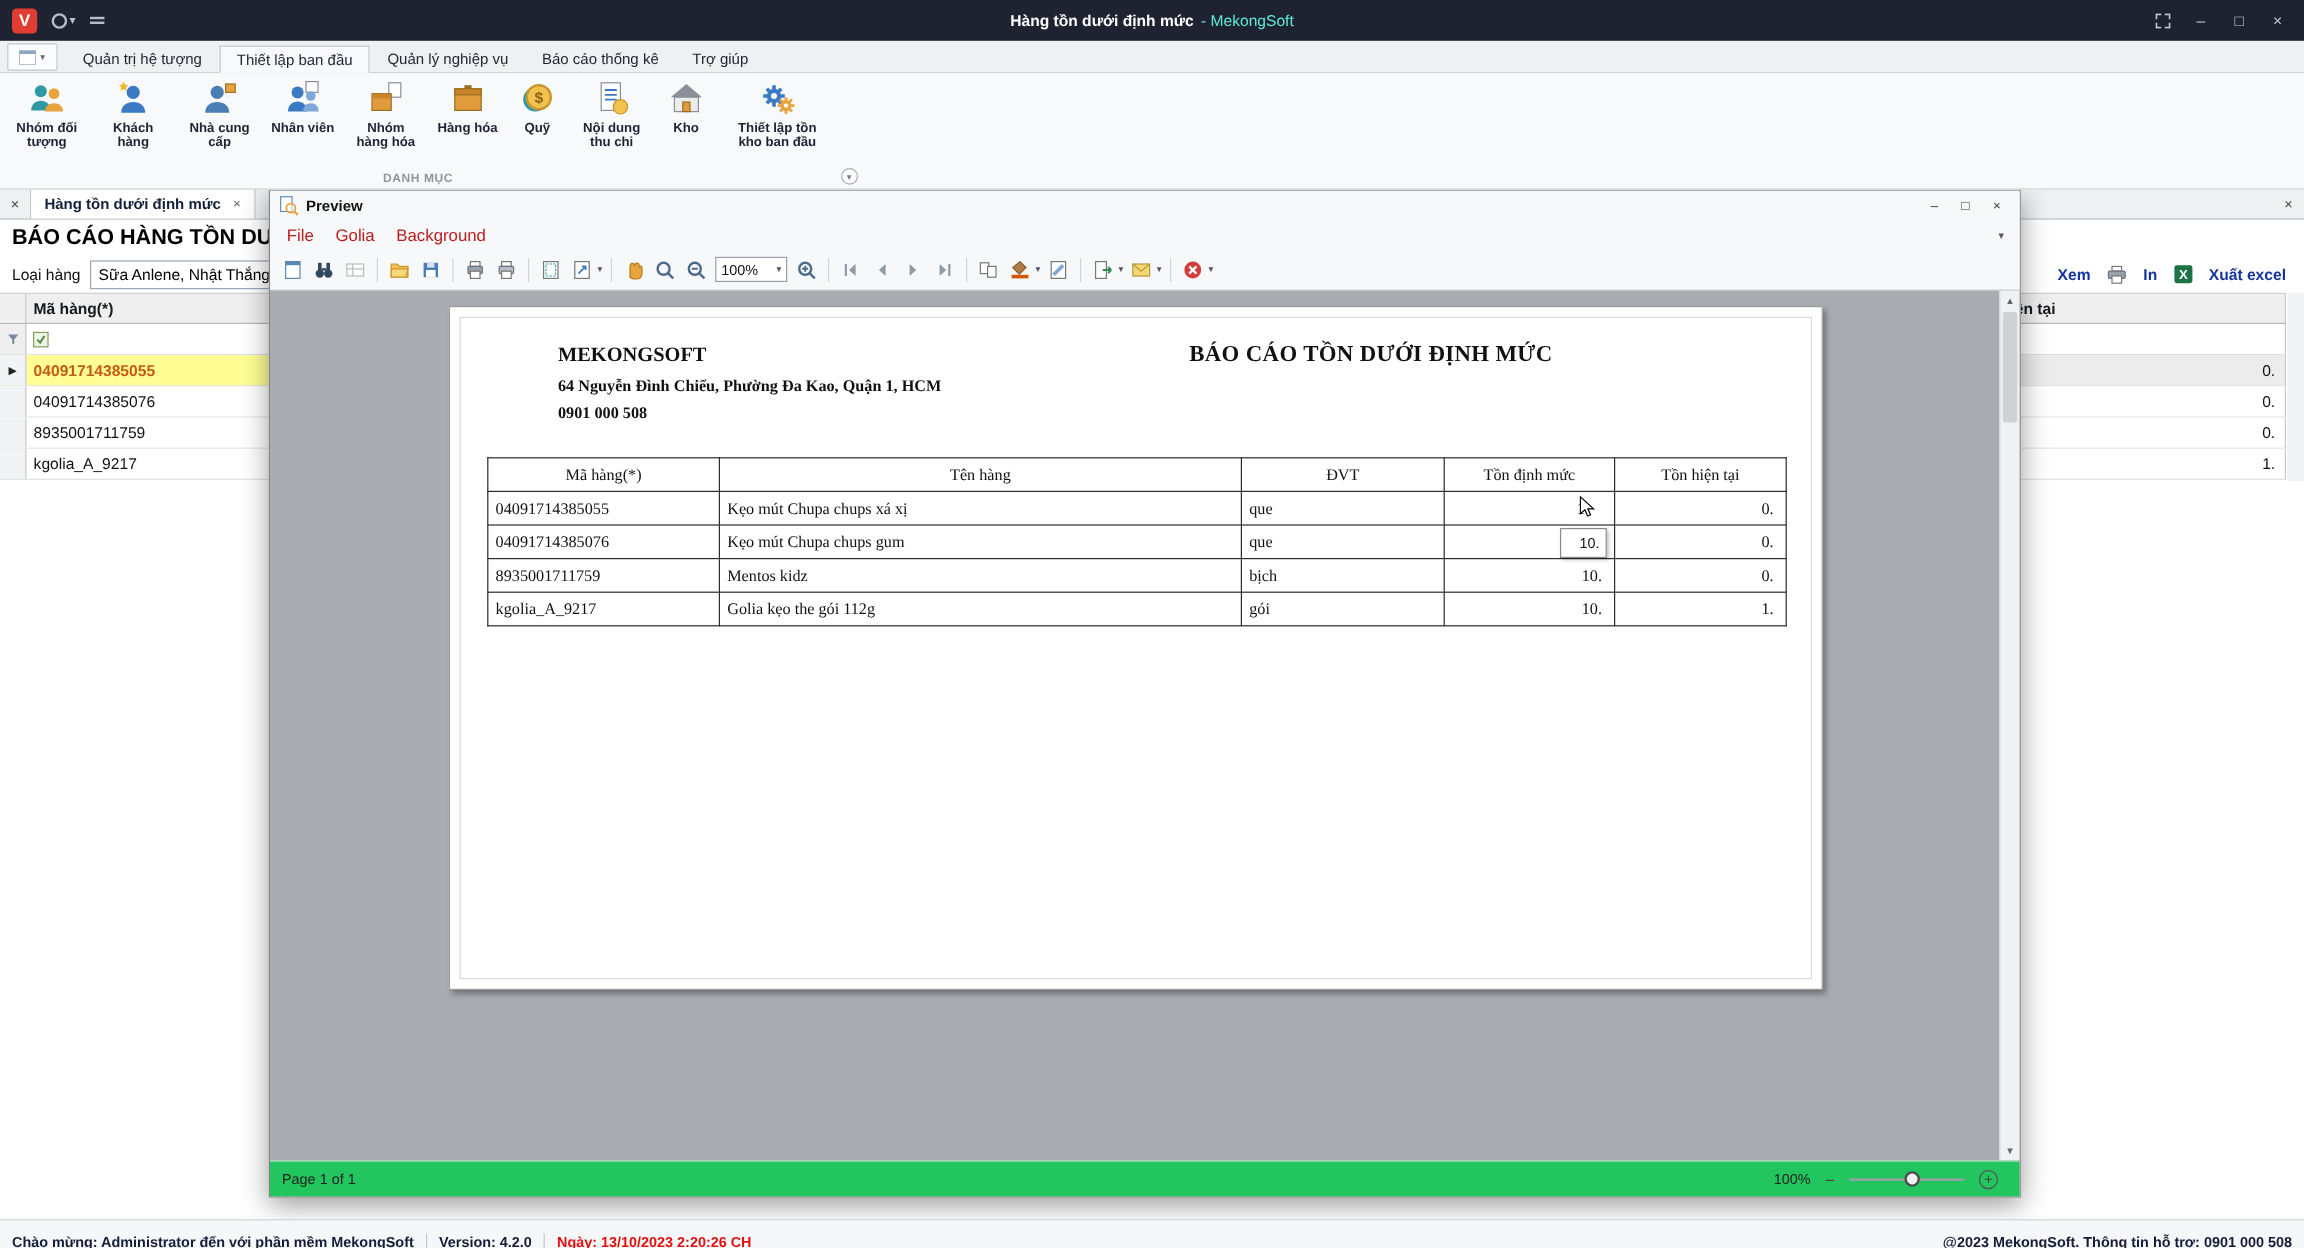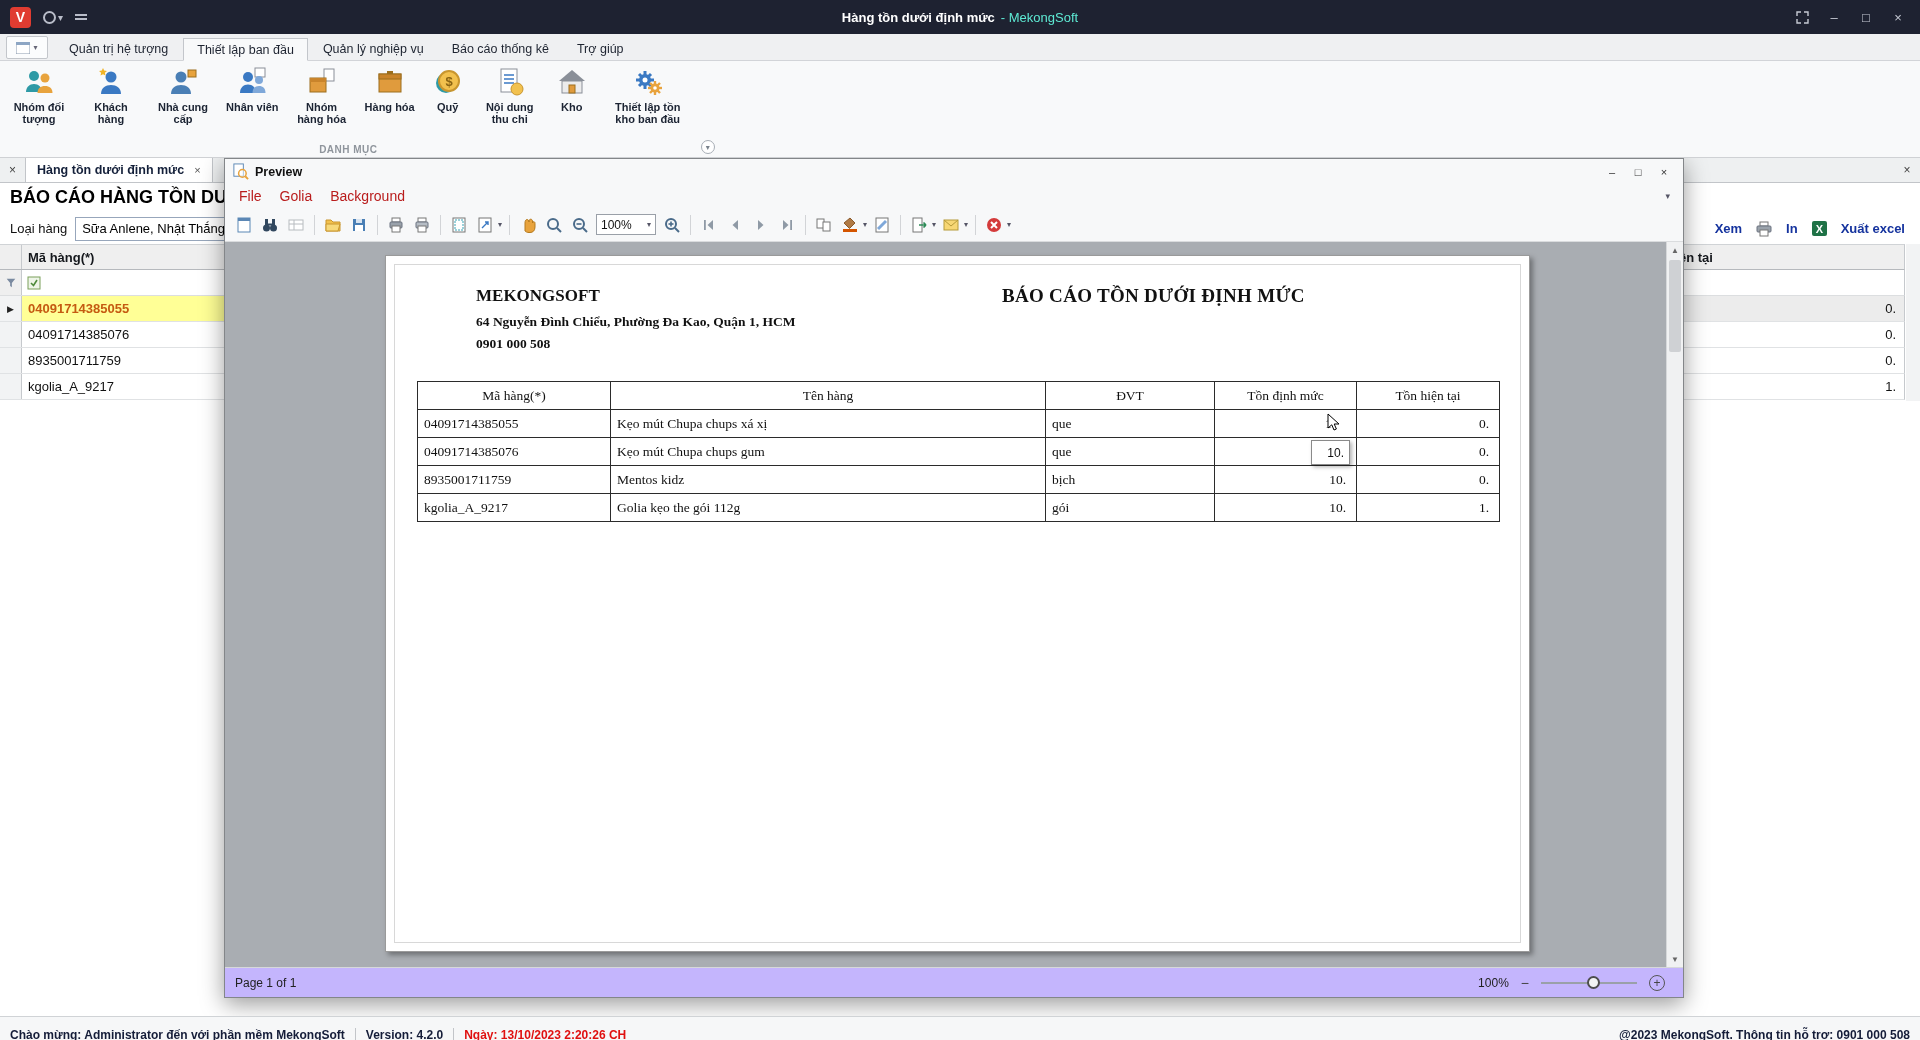--- a/index.html
+++ b/index.html
@@ -106,32 +106,32 @@
   .tcaret{font-size:8px;color:#556;margin:0 1px 0 -1px}
   .zoombox{width:60px;height:21px;border:1px solid #9aa0a8;background:#fff;display:flex;align-items:center;
     justify-content:space-between;font-size:12px;padding:0 4px;margin:0 2px}
   .zoombox .c{font-size:8px;color:#556}
   .pv-canvas{position:absolute;left:0;right:0;top:83px;bottom:30px;background:#a9adb2;overflow:hidden}
   .pv-scroll{position:absolute;right:0;top:0;bottom:0;width:17px;background:#f0f1f2;border-left:1px solid #d6d8da}
   .pv-scroll .arr{height:16px;display:flex;align-items:center;justify-content:center;font-size:8px;color:#666}
   .pv-scroll .arr.bottom{position:absolute;bottom:0;left:0;right:0}
   .pv-thumb{position:absolute;left:2px;right:2px;top:18px;height:92px;background:#cfd1d4;border-radius:2px}
   .pv-status{position:absolute;left:0;right:0;bottom:0;height:30px;border-top:1px solid #d6d8da;
-    background:#c4b5fd;display:flex;align-items:center;padding:0 10px;font-size:12px;color:#222}
+    background:#22c55e;display:flex;align-items:center;padding:0 10px;font-size:12px;color:#222}
   .zoomctl{margin-left:auto;display:flex;align-items:center;gap:12px;padding-right:8px}
   .slider{position:relative;width:96px;height:14px}
   .slider .track{position:absolute;left:0;right:0;top:6px;height:2px;background:#9aa0a8}
   .slider .handle{position:absolute;left:46px;top:0;width:13px;height:13px;border:2px solid #4d4d4d;
     border-radius:50%;background:#f2f3f4}
   .zbtn{font-size:14px;color:#444;line-height:1}
   .zbtn.plus{width:16px;height:16px;border:1px solid #555;border-radius:50%;display:flex;
     align-items:center;justify-content:center;font-size:12px}
 
   
-  .page{position:absolute;left:160px;top:13px;width:1145px;height:697px;background:#fff;
+  .page{position:absolute;left:149px;top:13px;width:1145px;height:570px;background:#fff;
     border:1px solid #9a9a9a;box-shadow:3px 3px 5px rgba(0,0,0,.35)}
   .page-margin{position:absolute;inset:8px;border:1px solid #d8d8d8;pointer-events:none}
   .doc-serif{font-family:"Liberation Serif",serif}
   .doc-company{position:absolute;left:90px;top:30px;font-weight:bold;font-size:17px}
   .doc-addr{position:absolute;left:90px;top:58px;font-weight:bold;font-size:13.5px}
   .doc-phone{position:absolute;left:90px;top:80px;font-weight:bold;font-size:13.5px}
   .doc-title{position:absolute;left:616px;top:29px;font-weight:bold;font-size:19px;letter-spacing:.3px}
   .doc-table{position:absolute;left:31px;top:125px;border-collapse:collapse;table-layout:fixed;
     font-family:"Liberation Serif",serif;font-size:13.5px}
   .doc-table th,.doc-table td{border:1px solid #2b2b2b;height:28px;padding:0 6px;font-weight:normal;

